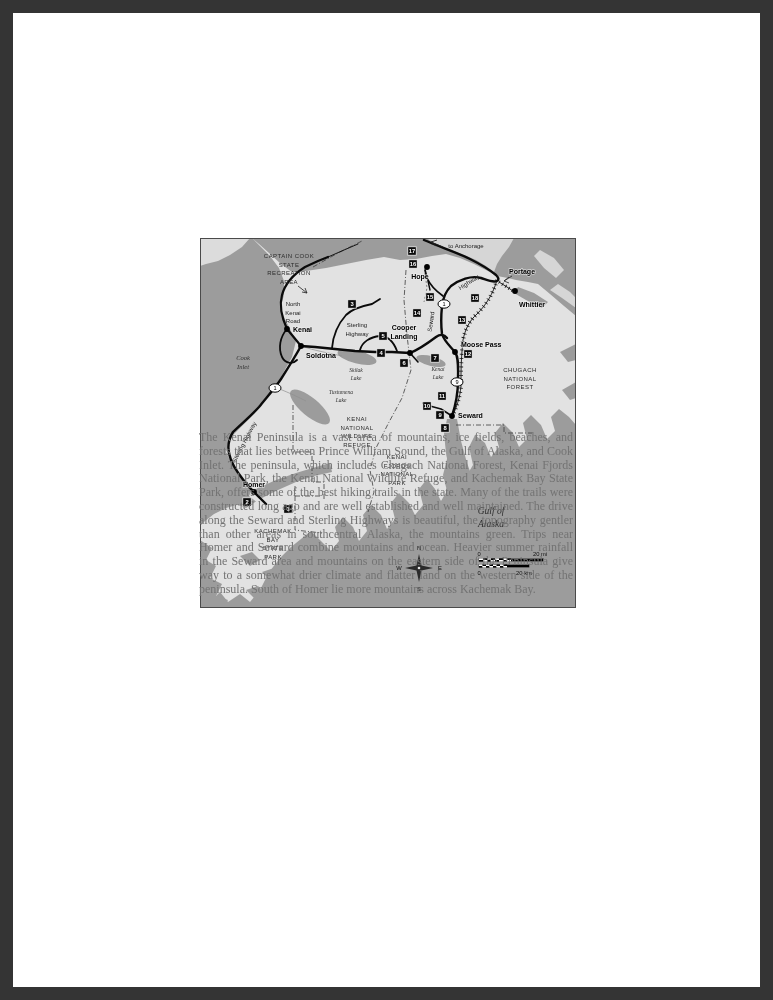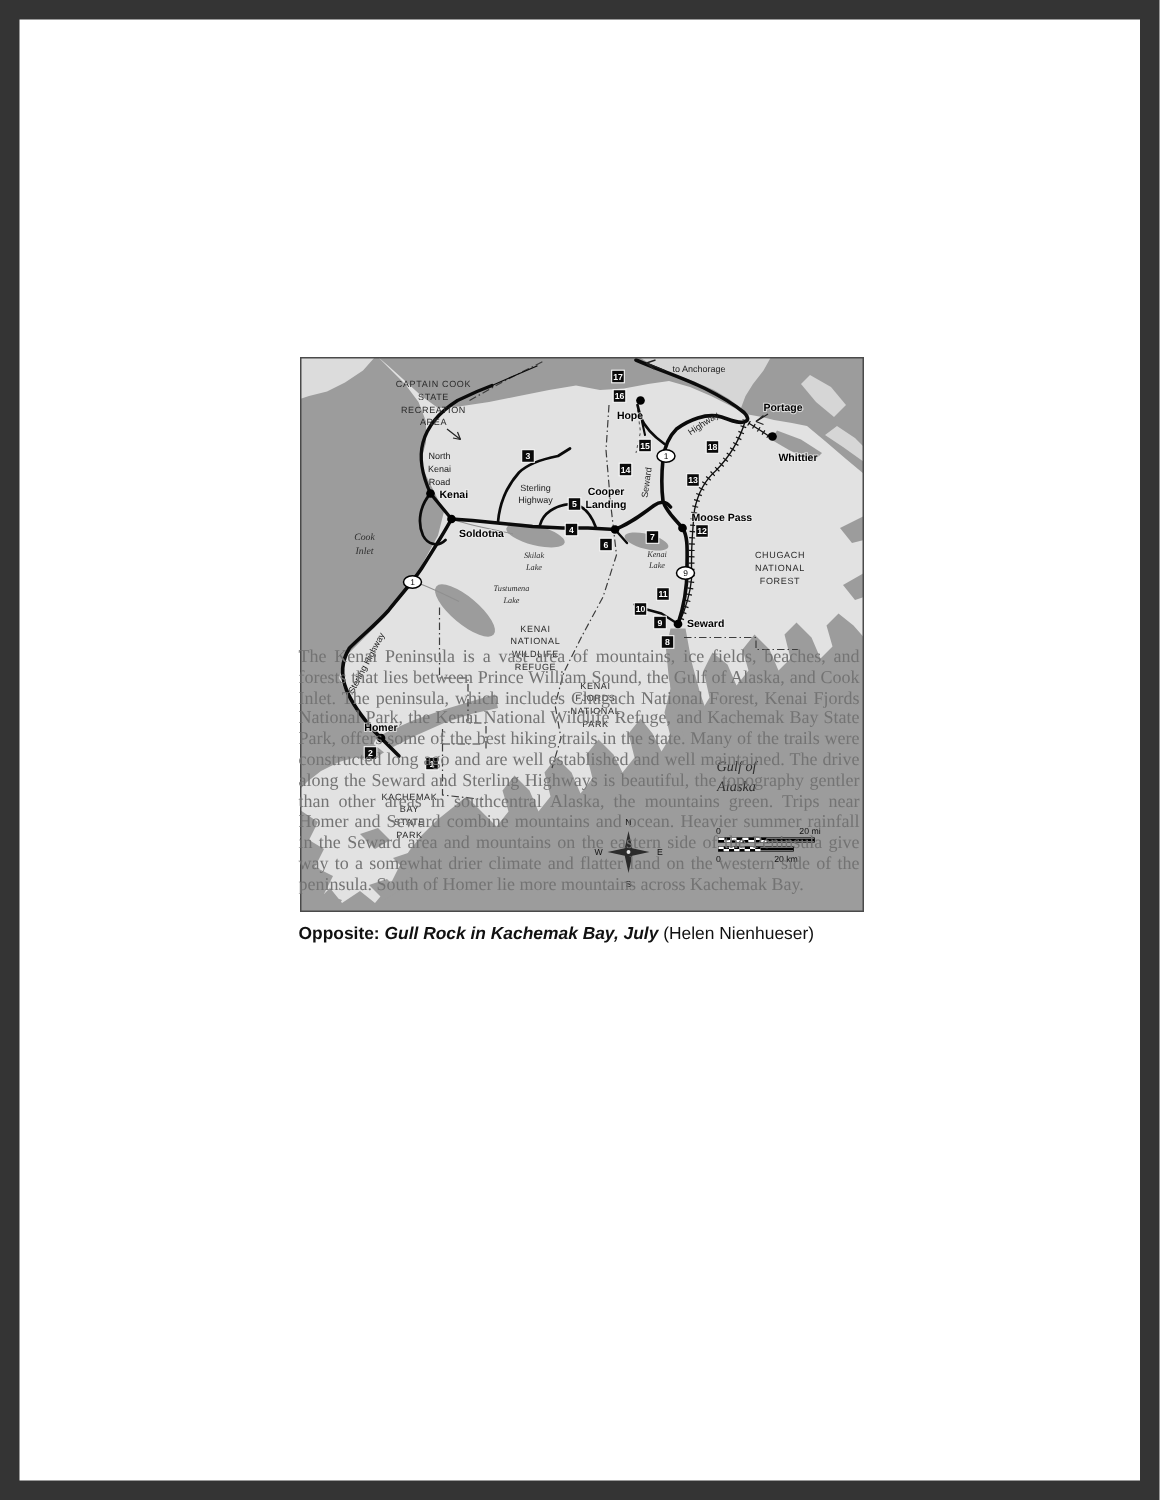--- a/index.html
+++ b/index.html
@@ -292,15 +292,14 @@
           <text x="479" y="574.5" text-anchor="middle" class="ml-scale">0</text>
           <text x="524" y="574.5" text-anchor="middle" class="ml-scale">20 km</text>
         </g>
 
       <rect x="200.5" y="238.5" width="375" height="369" fill="none" stroke="#4a4a4a"></rect>
     </svg>
   </figure>
 
   <p class="body-text">The Kenai Peninsula is a vast area of mountains, ice fields, beaches, and forests that lies between Prince William Sound, the Gulf of Alaska, and Cook Inlet. The peninsula, which includes Chugach National Forest, Kenai Fjords National Park, the Kenai National Wildlife Refuge, and Kachemak Bay State Park, offers some of the best hiking trails in the state. Many of the trails were constructed long ago and are well established and well maintained. The drive along the Seward and Sterling Highways is beautiful, the topography gentler than other areas in southcentral Alaska, the mountains green. Trips near Homer and Seward combine mountains and ocean. Heavier summer rainfall in the Seward area and mountains on the eastern side of the Peninsula give way to a somewhat drier climate and flatter land on the western side of the peninsula. South of Homer lie more mountains across Kachemak Bay.</p>
 
-  <p class="caption"><span class="cap-prefix">Opposite:</span> <span class="cap-title">Gull Rock in Kachemak Bay, July</span> <span class="cap-credit">(Helen Nienhueser)</span></p>
 
 </div>
 
 </body></html>

